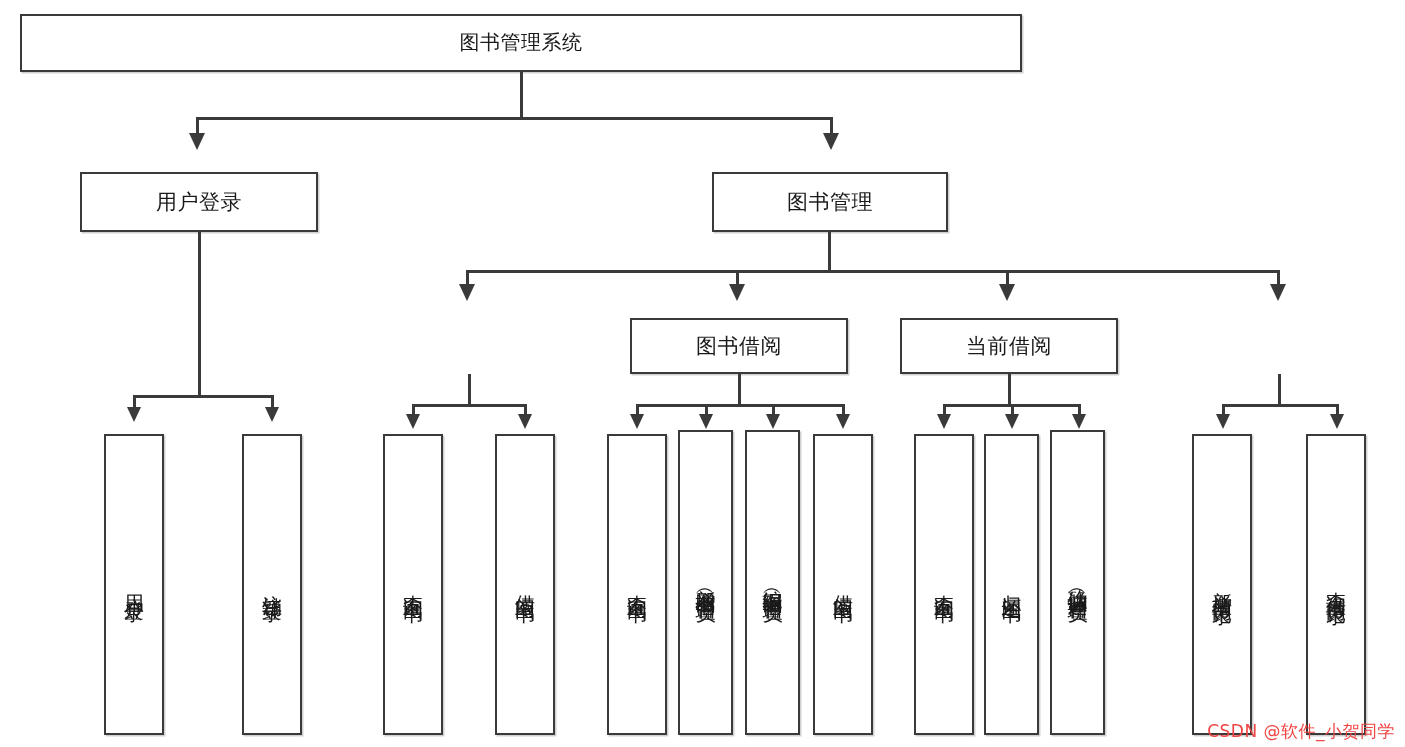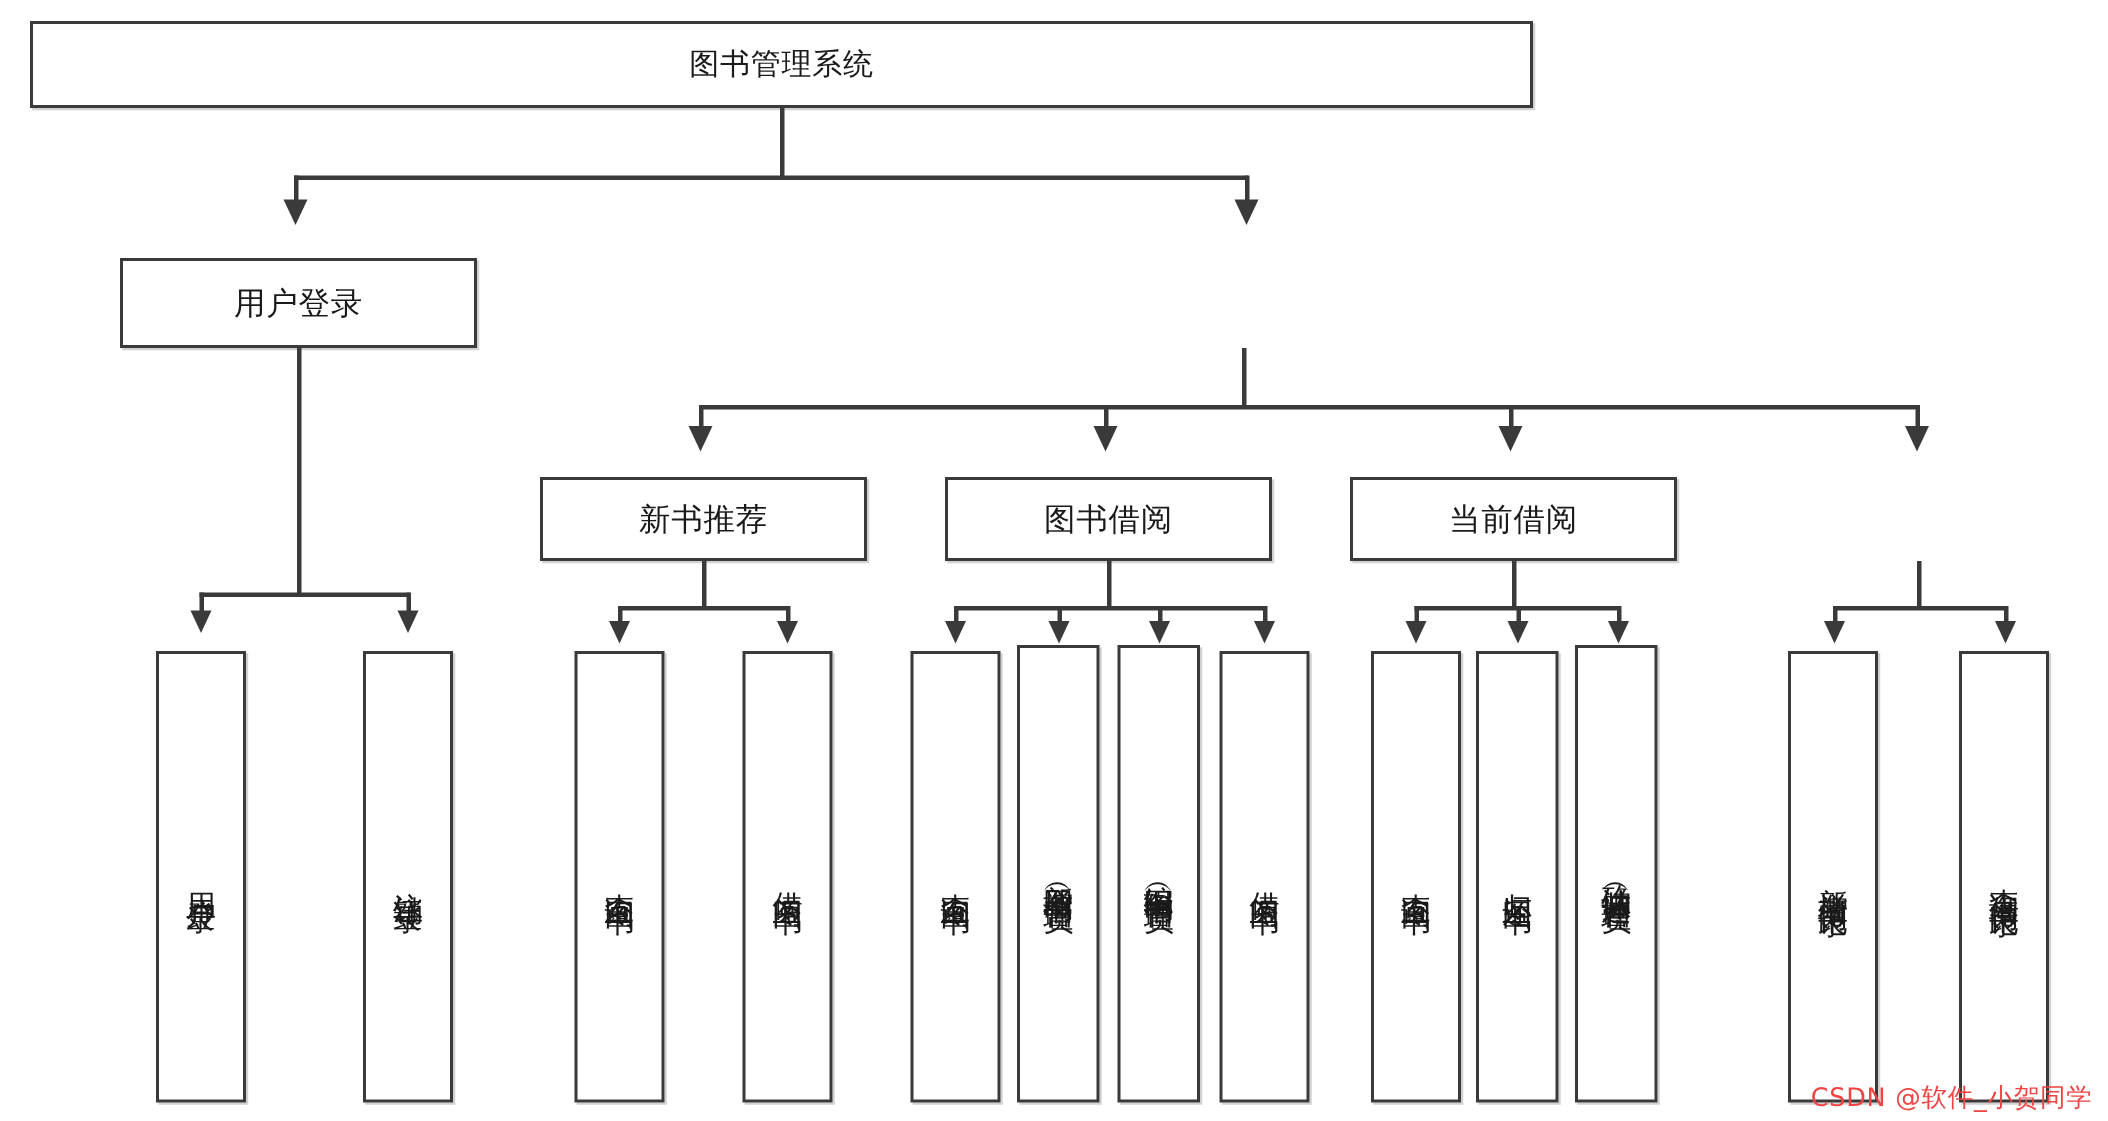--- a/index.html
+++ b/index.html
@@ -97,42 +97,42 @@
   <div class="conn hline" style="left:196px;top:117px;width:636px;"></div>
   <div class="conn vline" style="left:196px;top:117px;height:18px;"></div>
   <div class="conn vline" style="left:830px;top:117px;height:18px;"></div>
   <div class="arrow" style="left:189px;top:133px;"></div>
   <div class="arrow" style="left:823px;top:133px;"></div>
 
   <div class="node h" style="left:80px;top:172px;width:238px;height:60px;">
     <span class="label">用户登录</span>
   </div>
 
+  <div class="node h" style="left:712px;top:172px;width:236px;height:60px;">
+    <span class="label">图书管理</span>
+  </div>
 
   <div class="conn vline" style="left:198px;top:232px;height:165px;"></div>
   <div class="conn hline" style="left:133px;top:395px;width:140px;"></div>
   <div class="conn vline" style="left:133px;top:395px;height:14px;"></div>
   <div class="conn vline" style="left:271px;top:395px;height:14px;"></div>
   <div class="arrow small" style="left:127px;top:407px;"></div>
   <div class="arrow small" style="left:265px;top:407px;"></div>
 
   <div class="conn vline" style="left:828px;top:232px;height:40px;"></div>
   <div class="conn hline" style="left:466px;top:270px;width:814px;"></div>
   <div class="conn vline" style="left:466px;top:270px;height:16px;"></div>
   <div class="conn vline" style="left:736px;top:270px;height:16px;"></div>
   <div class="conn vline" style="left:1006px;top:270px;height:16px;"></div>
   <div class="conn vline" style="left:1277px;top:270px;height:16px;"></div>
   <div class="arrow" style="left:459px;top:284px;"></div>
   <div class="arrow" style="left:729px;top:284px;"></div>
   <div class="arrow" style="left:999px;top:284px;"></div>
   <div class="arrow" style="left:1270px;top:284px;"></div>
 
-  <div class="node h" style="left:360px;top:318px;width:218px;height:56px;">
-    <span class="label">新书推荐</span>
-  </div>
   <div class="node h" style="left:900px;top:318px;width:218px;height:56px;">
     <span class="label">当前借阅</span>
   </div>
   <div class="node h" style="left:630px;top:318px;width:218px;height:56px;">
     <span class="label">图书借阅</span>
   </div>
 
   <div class="conn vline" style="left:468px;top:374px;height:32px;"></div>
   <div class="conn hline" style="left:412px;top:404px;width:114px;"></div>
   <div class="conn vline" style="left:412px;top:404px;height:12px;"></div>

